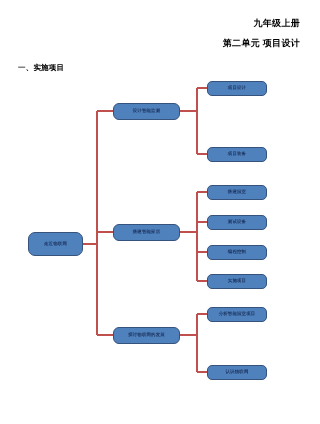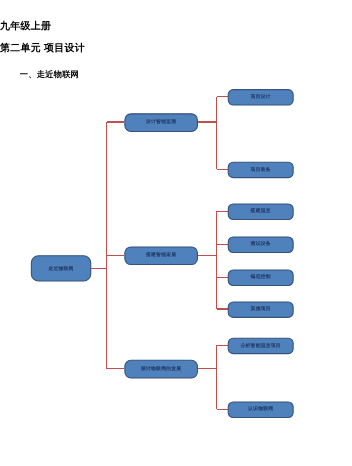--- a/index.html
+++ b/index.html
@@ -20,21 +20,21 @@
     width: 300px;
     height: 424px;
     background: #ffffff;
   }
 
   
   .doc-title {
     position: absolute;
     left: 0;
     width: 300px;
-    text-align: left;
+    text-align: right;
     font-size: 9px;
     font-weight: bold;
     color: #000000;
     letter-spacing: 0.3px;
   }
   #title-main { top: 17px; }
   #title-sub  { top: 37px; }
 
   .section-label {
     position: absolute;
@@ -90,21 +90,21 @@
 </style>
 </head>
 <body>
 
 <div id="page">
 
   <div class="doc-title" id="title-main">九年级上册</div>
 
   <div class="doc-title" id="title-sub">第二单元  项目设计</div>
 
-  <div class="section-label">一、走近物联网</div>
+  <div class="section-label">一、实施项目</div>
 
   <div id="diagram">
     <svg id="connectors" viewBox="0 0 300 424">
         <line x1="83" y1="244" x2="97" y2="244" stroke="#c0504d" stroke-width="1.1" shape-rendering="crispEdges"></line>
         <line x1="97" y1="111" x2="97" y2="335" stroke="#c0504d" stroke-width="1.1" shape-rendering="crispEdges"></line>
         <line x1="97" y1="111" x2="113" y2="111" stroke="#c0504d" stroke-width="1.1" shape-rendering="crispEdges"></line>
         <line x1="180" y1="111" x2="197" y2="111" stroke="#c0504d" stroke-width="1.1" shape-rendering="crispEdges"></line>
         <line x1="197" y1="88" x2="197" y2="154" stroke="#c0504d" stroke-width="1.1" shape-rendering="crispEdges"></line>
         <line x1="197" y1="88" x2="207" y2="88" stroke="#c0504d" stroke-width="1.1" shape-rendering="crispEdges"></line>
         <line x1="197" y1="154" x2="207" y2="154" stroke="#c0504d" stroke-width="1.1" shape-rendering="crispEdges"></line>

